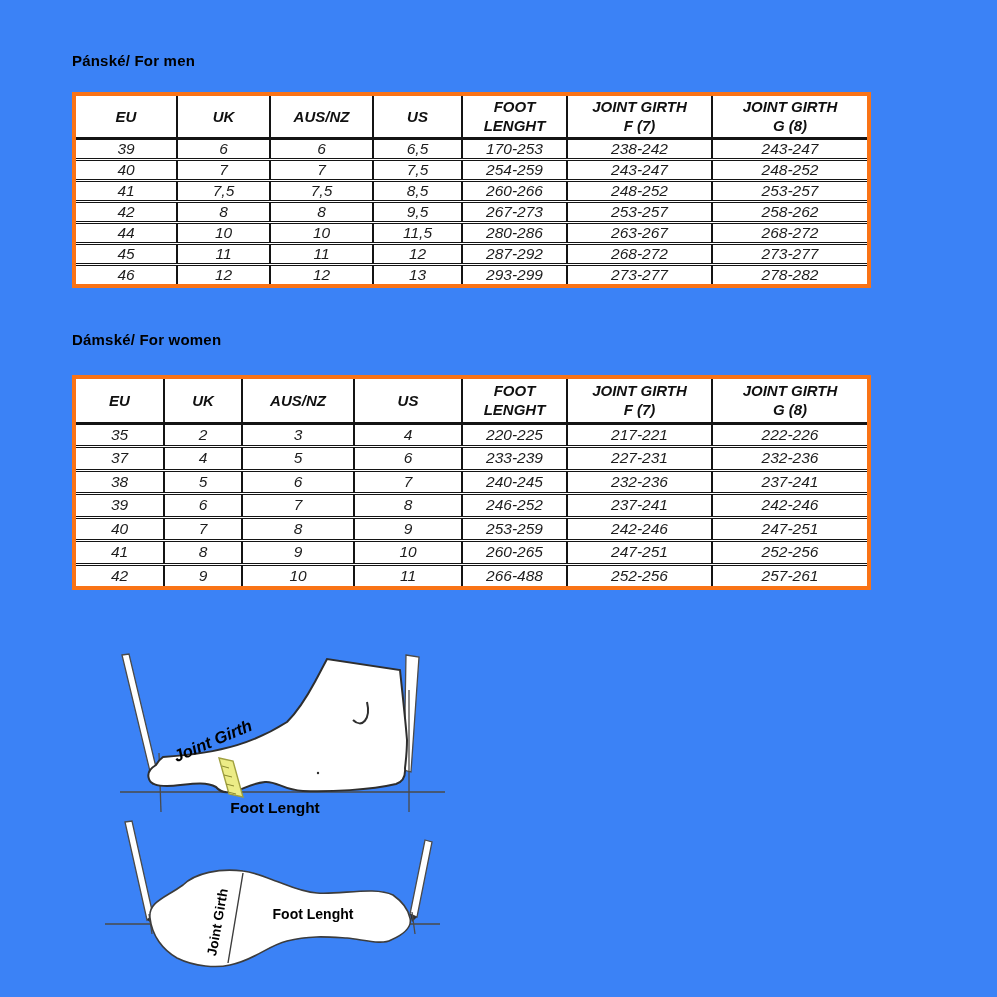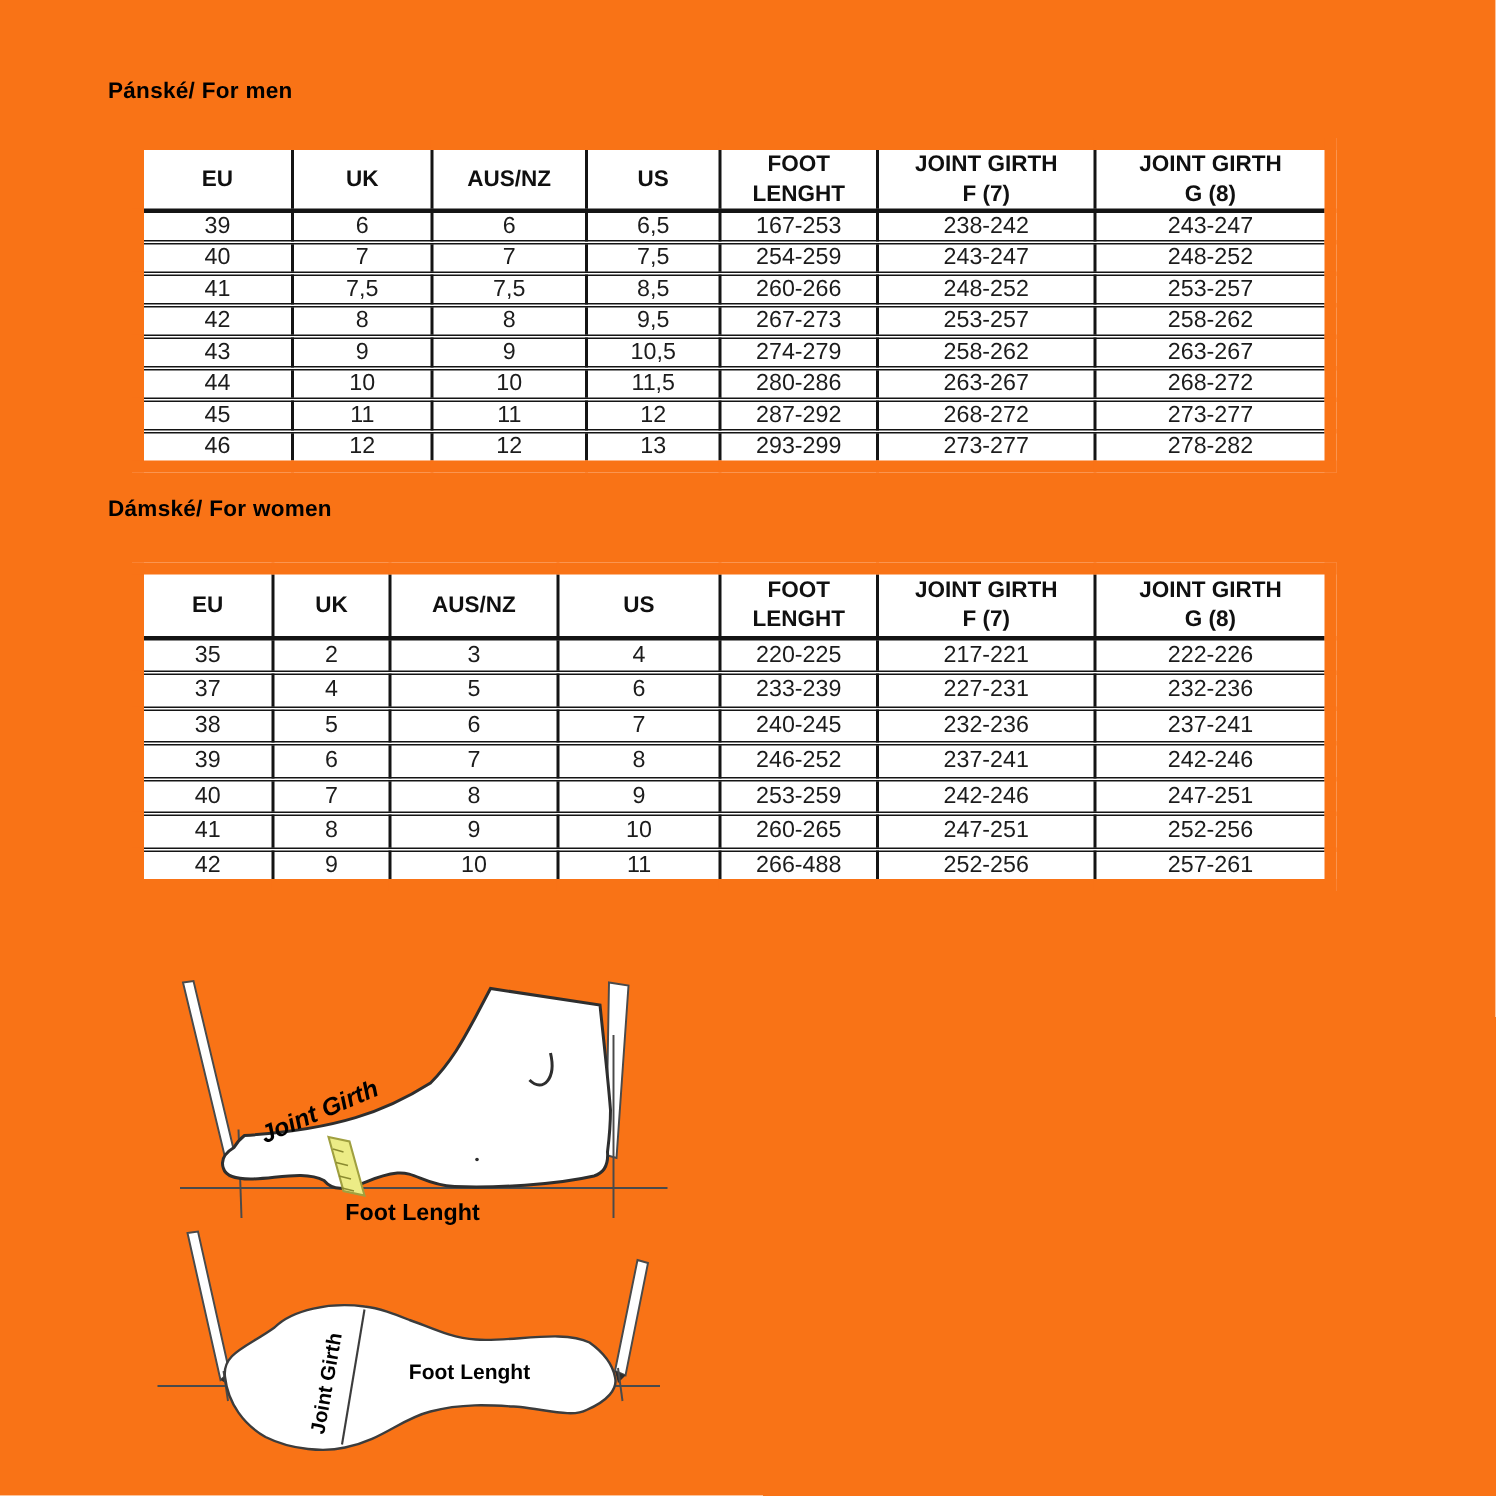--- a/index.html
+++ b/index.html
@@ -1,44 +1,45 @@
 <!DOCTYPE html>
 <html><head>
 <meta charset="utf-8">
 <style>
   html, body { margin: 0; padding: 0; background: #ffffff; }
   .page {
     position: relative;
     width: 997px;
     height: 997px;
-    background: #f97316;
+    background: #3b82f6;
     font-family: "Liberation Sans", sans-serif;
     color: #111111;
     overflow: hidden;
   }
   .section-title {
     position: absolute;
     left: 72px;
     margin: 0;
     font-size: 15px;
     font-weight: bold;
     color: #000000;
     letter-spacing: 0.2px;
   }
   .title-men   { top: 52px; }
   .title-women { top: 331px; }
 
   table.size-table {
     position: absolute;
-    left: 88px;
+    left: 72px;
     width: 795px;
     table-layout: fixed;
     border-collapse: collapse;
-    border: 8px solid #f97316;
+    border: 4px solid #f97316;
     background: #ffffff;
+    font-style: italic;
   }
   table.men-table   { top: 92px; }
   table.women-table { top: 375px; }
 
   table.size-table th, table.size-table td {
     border-left: 2px solid #141414;
     text-align: center;
     vertical-align: middle;
     padding: 0;
     color: #1c1c1c;
@@ -103,21 +104,21 @@
         <th>JOINT GIRTH
 G (8)</th>
       </tr>
     </thead>
     <tbody>
         <tr>
           <td>39</td>
           <td>6</td>
           <td>6</td>
           <td>6,5</td>
-          <td>167-253</td>
+          <td>170-253</td>
           <td>238-242</td>
           <td>243-247</td>
         </tr>
         <tr>
           <td>40</td>
           <td>7</td>
           <td>7</td>
           <td>7,5</td>
           <td>254-259</td>
           <td>243-247</td>
@@ -133,29 +134,20 @@
           <td>253-257</td>
         </tr>
         <tr>
           <td>42</td>
           <td>8</td>
           <td>8</td>
           <td>9,5</td>
           <td>267-273</td>
           <td>253-257</td>
           <td>258-262</td>
-        </tr>
-        <tr>
-          <td>43</td>
-          <td>9</td>
-          <td>9</td>
-          <td>10,5</td>
-          <td>274-279</td>
-          <td>258-262</td>
-          <td>263-267</td>
         </tr>
         <tr>
           <td>44</td>
           <td>10</td>
           <td>10</td>
           <td>11,5</td>
           <td>280-286</td>
           <td>263-267</td>
           <td>268-272</td>
         </tr>

